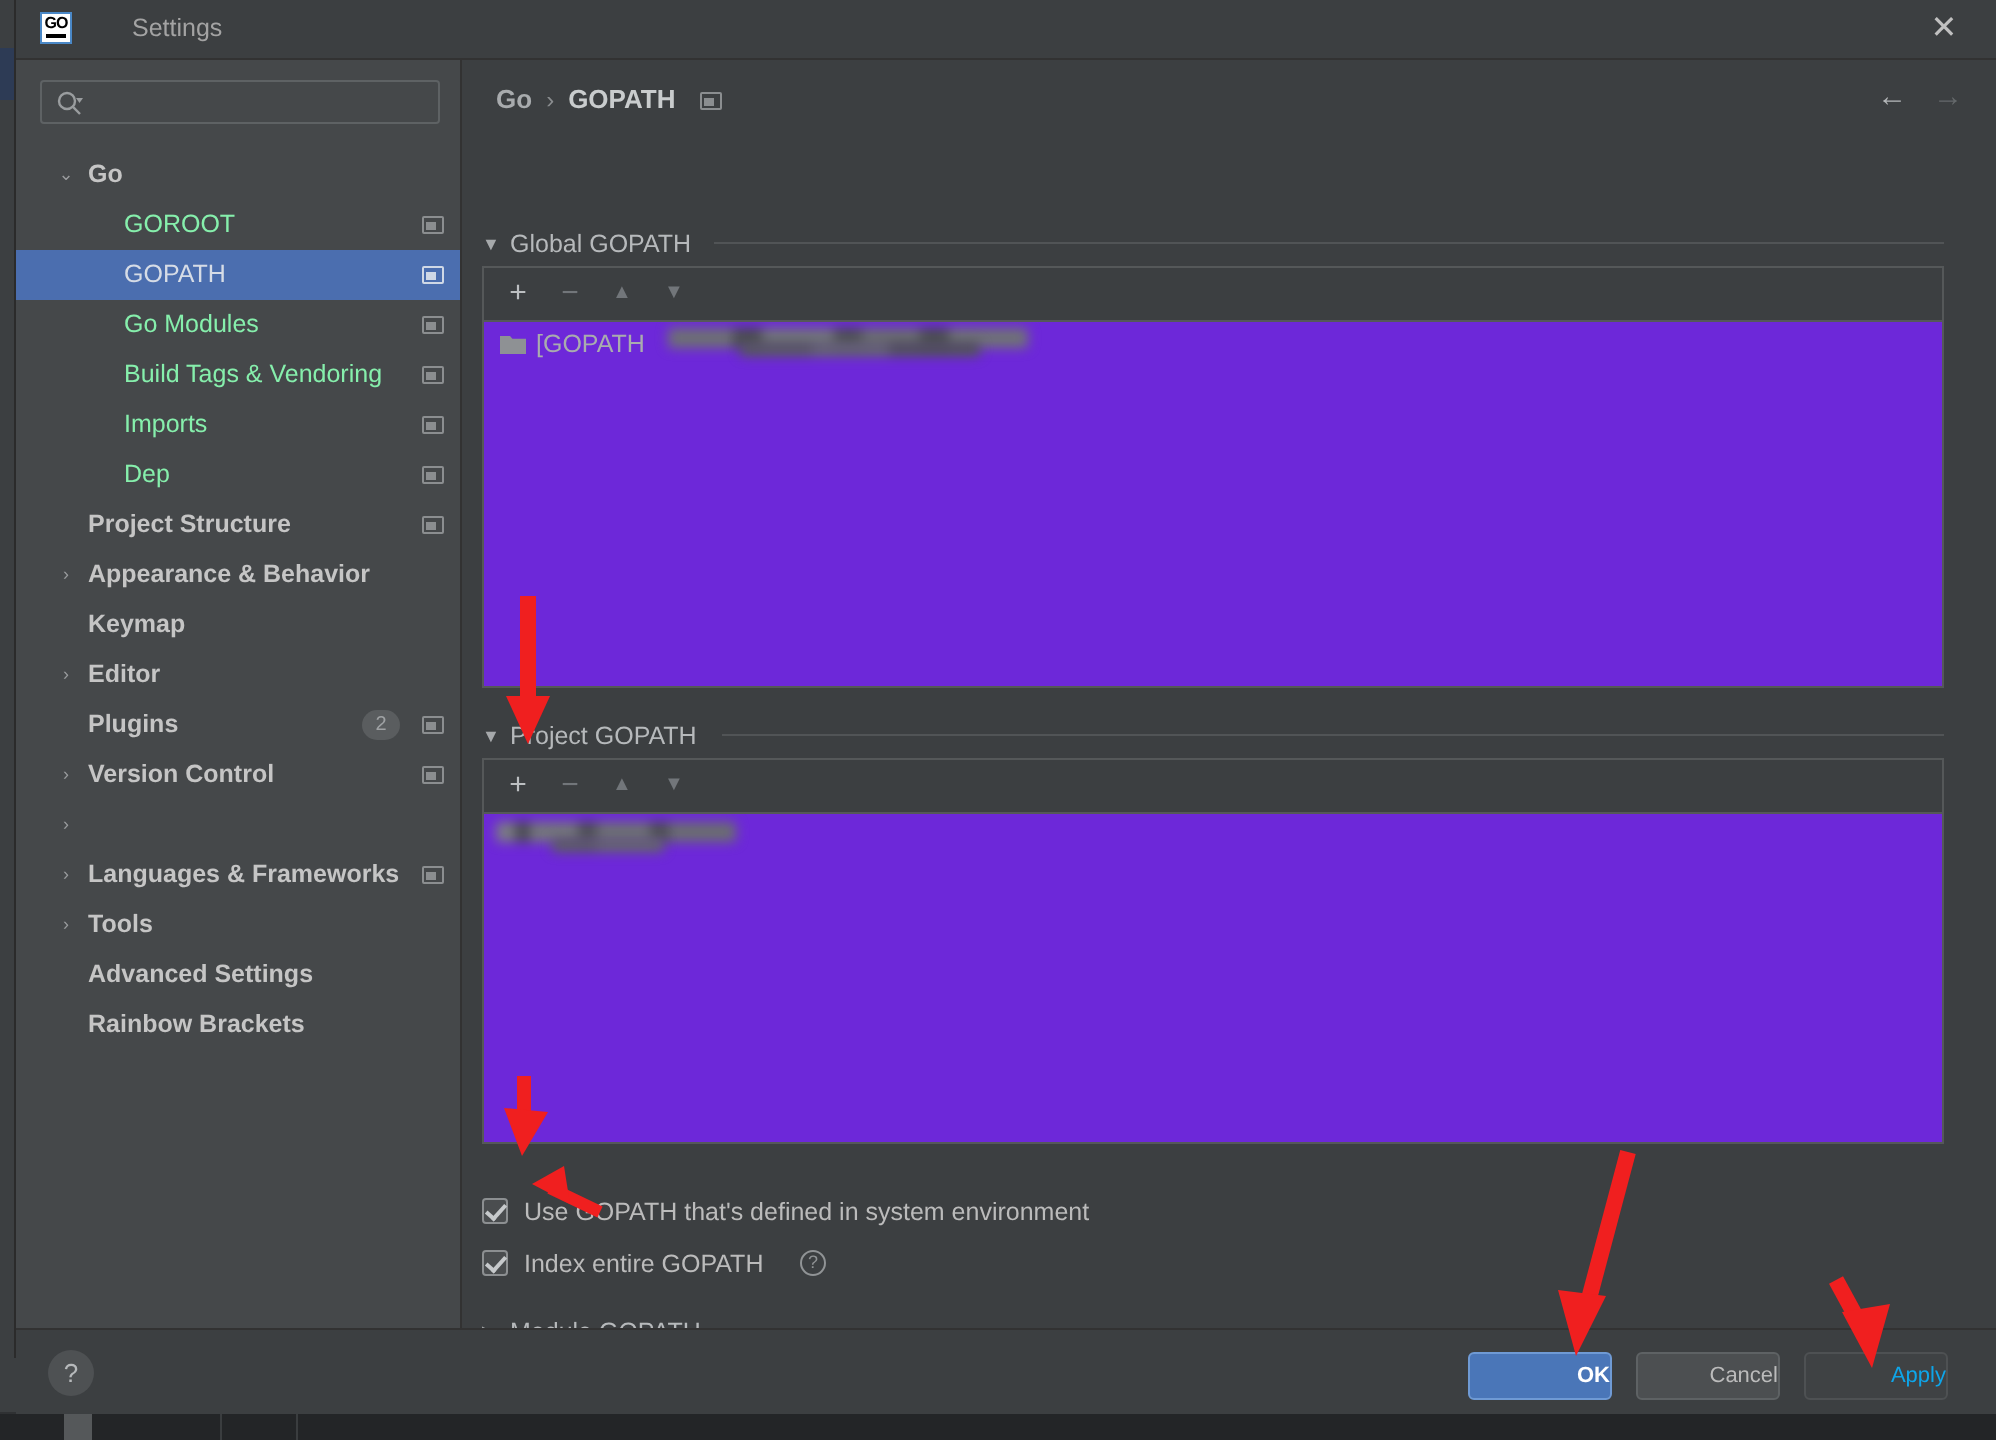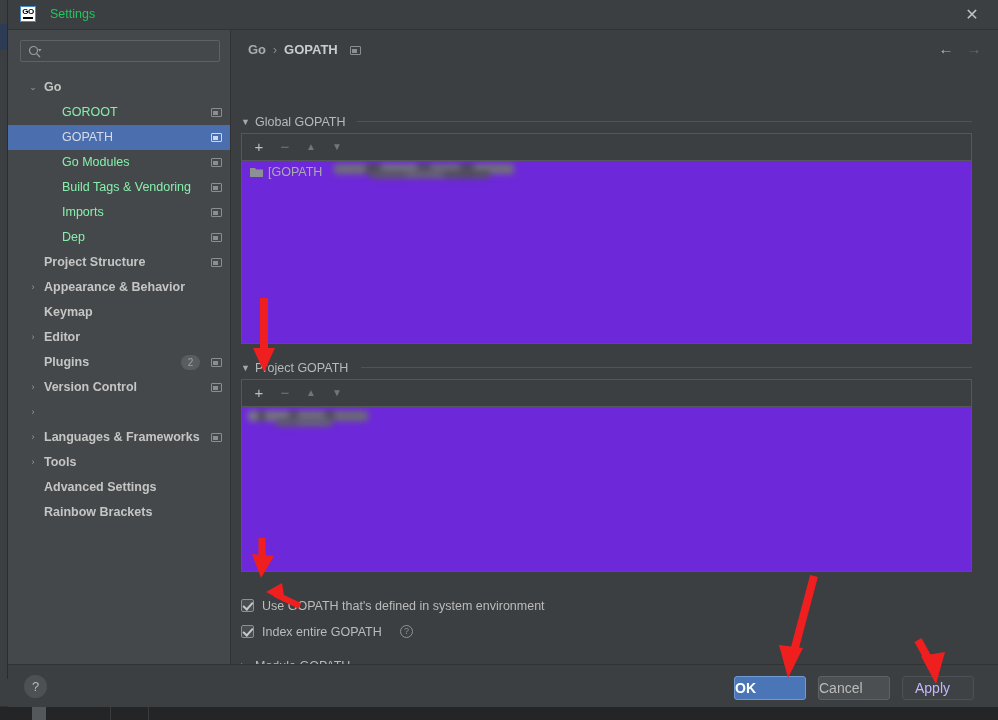--- a/index.html
+++ b/index.html
@@ -87,23 +87,23 @@
   }
   .title-icon::after {
     content: "";
     display: block;
     margin: 0 auto;
     width: 10px; height: 2px;
     background: #000;
   }
   .title-text {
     position: absolute;
-    left: 42px; top: 7px;
+    left: 58px; top: 7px;
     font-size: 12.5px;
-    color: #22c55e;
+    color: #a3a3a3;
   }
   .title-close {
     position: absolute;
     right: 16px; top: 5px;
     width: 20px; height: 20px;
     color: #c0c0c0;
     font-size: 16px;
     text-align: center;
     line-height: 20px;
     cursor: default;
@@ -396,41 +396,41 @@
     font-size: 13px;
     text-align: center;
     line-height: 23px;
     cursor: default;
   }
   .dlg-btn {
     position: absolute;
     top: 11px;
     height: 24px;
     line-height: 22px;
-    text-align: left;
-    font-size: 14px;
+    text-align: right;
+    font-size: 11px;
     border-radius: 3px;
     box-sizing: border-box;
     cursor: default;
   }
   .dlg-btn.primary {
     background: #4a76b8;
     border: 1px solid #6f9ad4;
     color: #ffffff;
     font-weight: bold;
   }
   .dlg-btn.normal {
     background: #4c4f51;
     border: 1px solid #5e6264;
     color: #bbbbbb;
   }
   .dlg-btn.disabled {
     background: #3f4244;
     border: 1px solid #4e5153;
-    color: #c4b5fd;
+    color: #0ea5e9;
     padding-left: 12px;
   }
 
   
   .nav-arrow {
     position: absolute;
     top: 9px;
     width: 20px; height: 20px;
     line-height: 20px;
     text-align: center;

